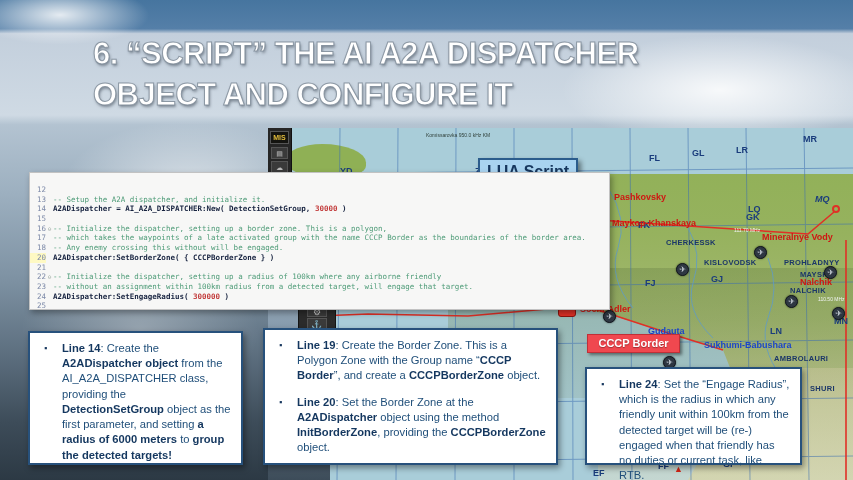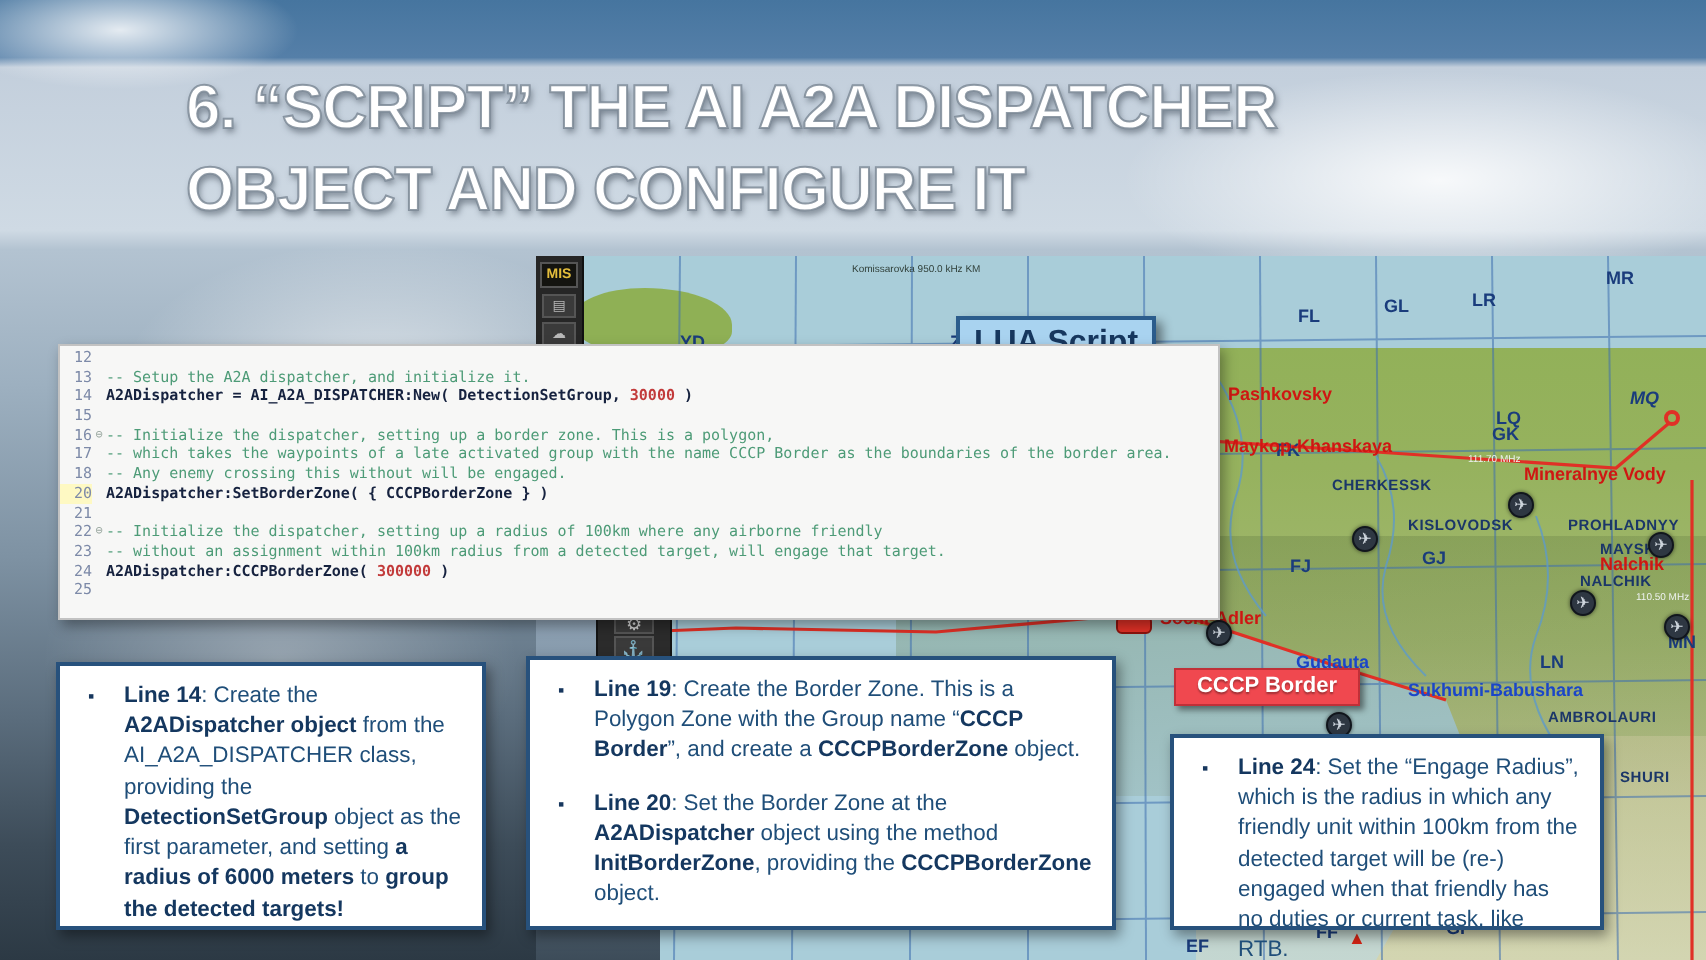--- a/index.html
+++ b/index.html
@@ -51,21 +51,21 @@
 
   
   #lua-label{position:absolute;left:478px;top:158px;width:100px;height:28px;background:#a9d3f0;
              border:2px solid #2b5c8c;color:#17375e;font-weight:700;font-size:16px;
              text-align:center;line-height:24px;box-shadow:3px 3px 5px rgba(0,0,0,.45);}
 
   
   #code-box{position:absolute;left:29px;top:172px;width:581px;height:138px;background:#f7f7f6;
             border:1px solid #c2c2c2;box-shadow:2px 3px 6px rgba(0,0,0,.35);
             font-family:"DejaVu Sans Mono","Liberation Mono",monospace;font-size:7.5px;
-            padding-top:1px;overflow:hidden;}
+            padding-top:12px;overflow:hidden;}
   .code-line{display:flex;height:9.7px;line-height:9.7px;white-space:pre;}
   .gut{width:16px;text-align:right;color:#7d8aa8;flex:0 0 16px;}
   .gut.hl{background:#fef9c3;}
   .fold{width:7px;flex:0 0 7px;color:#9aa8a0;font-size:6px;text-align:center;}
   .ctext{flex:1;}
   .tk-comment{color:#4d9b77;}
   .tk-code{color:#16223f;font-weight:700;}
   .tk-string{color:#4040cf;font-weight:700;}
   .tk-number{color:#c23a3a;font-weight:700;}
 
@@ -205,21 +205,21 @@
       <div class="code-line"><span class="gut">13</span><span class="fold"></span><span class="ctext"><span class="tk-comment">-- Setup the A2A dispatcher, and initialize it.</span></span></div>
       <div class="code-line"><span class="gut">14</span><span class="fold"></span><span class="ctext"><span class="tk-code">A2ADispatcher = AI_A2A_DISPATCHER:New( DetectionSetGroup, </span><span class="tk-number">30000</span><span class="tk-code"> )</span></span></div>
       <div class="code-line"><span class="gut">15</span><span class="fold"></span><span class="ctext"></span></div>
       <div class="code-line"><span class="gut">16</span><span class="fold">⊖</span><span class="ctext"><span class="tk-comment">-- Initialize the dispatcher, setting up a border zone. This is a polygon,</span></span></div>
       <div class="code-line"><span class="gut">17</span><span class="fold"></span><span class="ctext"><span class="tk-comment">-- which takes the waypoints of a late activated group with the name CCCP Border as the boundaries of the border area.</span></span></div>
       <div class="code-line"><span class="gut">18</span><span class="fold"></span><span class="ctext"><span class="tk-comment">-- Any enemy crossing this without will be engaged.</span></span></div>
       <div class="code-line"><span class="gut hl">20</span><span class="fold"></span><span class="ctext"><span class="tk-code">A2ADispatcher:SetBorderZone( { CCCPBorderZone } )</span></span></div>
       <div class="code-line"><span class="gut">21</span><span class="fold"></span><span class="ctext"></span></div>
       <div class="code-line"><span class="gut">22</span><span class="fold">⊖</span><span class="ctext"><span class="tk-comment">-- Initialize the dispatcher, setting up a radius of 100km where any airborne friendly</span></span></div>
       <div class="code-line"><span class="gut">23</span><span class="fold"></span><span class="ctext"><span class="tk-comment">-- without an assignment within 100km radius from a detected target, will engage that target.</span></span></div>
-      <div class="code-line"><span class="gut">24</span><span class="fold"></span><span class="ctext"><span class="tk-code">A2ADispatcher:CCCPBorderZone( </span><span class="tk-number">300000</span><span class="tk-code"> )</span></span></div>
+      <div class="code-line"><span class="gut">24</span><span class="fold"></span><span class="ctext"><span class="tk-code">A2ADispatcher:SetEngageRadius( </span><span class="tk-number">300000</span><span class="tk-code"> )</span></span></div>
       <div class="code-line"><span class="gut">25</span><span class="fold"></span><span class="ctext"></span></div>
     </div>
 
   <div class="callout" id="callout-1">
     <div>
         <div class="bullet-row">
           <span class="sq">▪</span>
           <div class="btext"><span class="b">Line 14</span><span>: Create the </span><span class="b">A2ADispatcher object</span><span> from the AI_A2A_DISPATCHER class, providing the </span><span class="b">DetectionSetGroup</span><span> object as the first parameter, and setting </span><span class="b">a radius of 6000 meters</span><span> to </span><span class="b">group the detected targets!</span></div>
         </div>
       </div>

